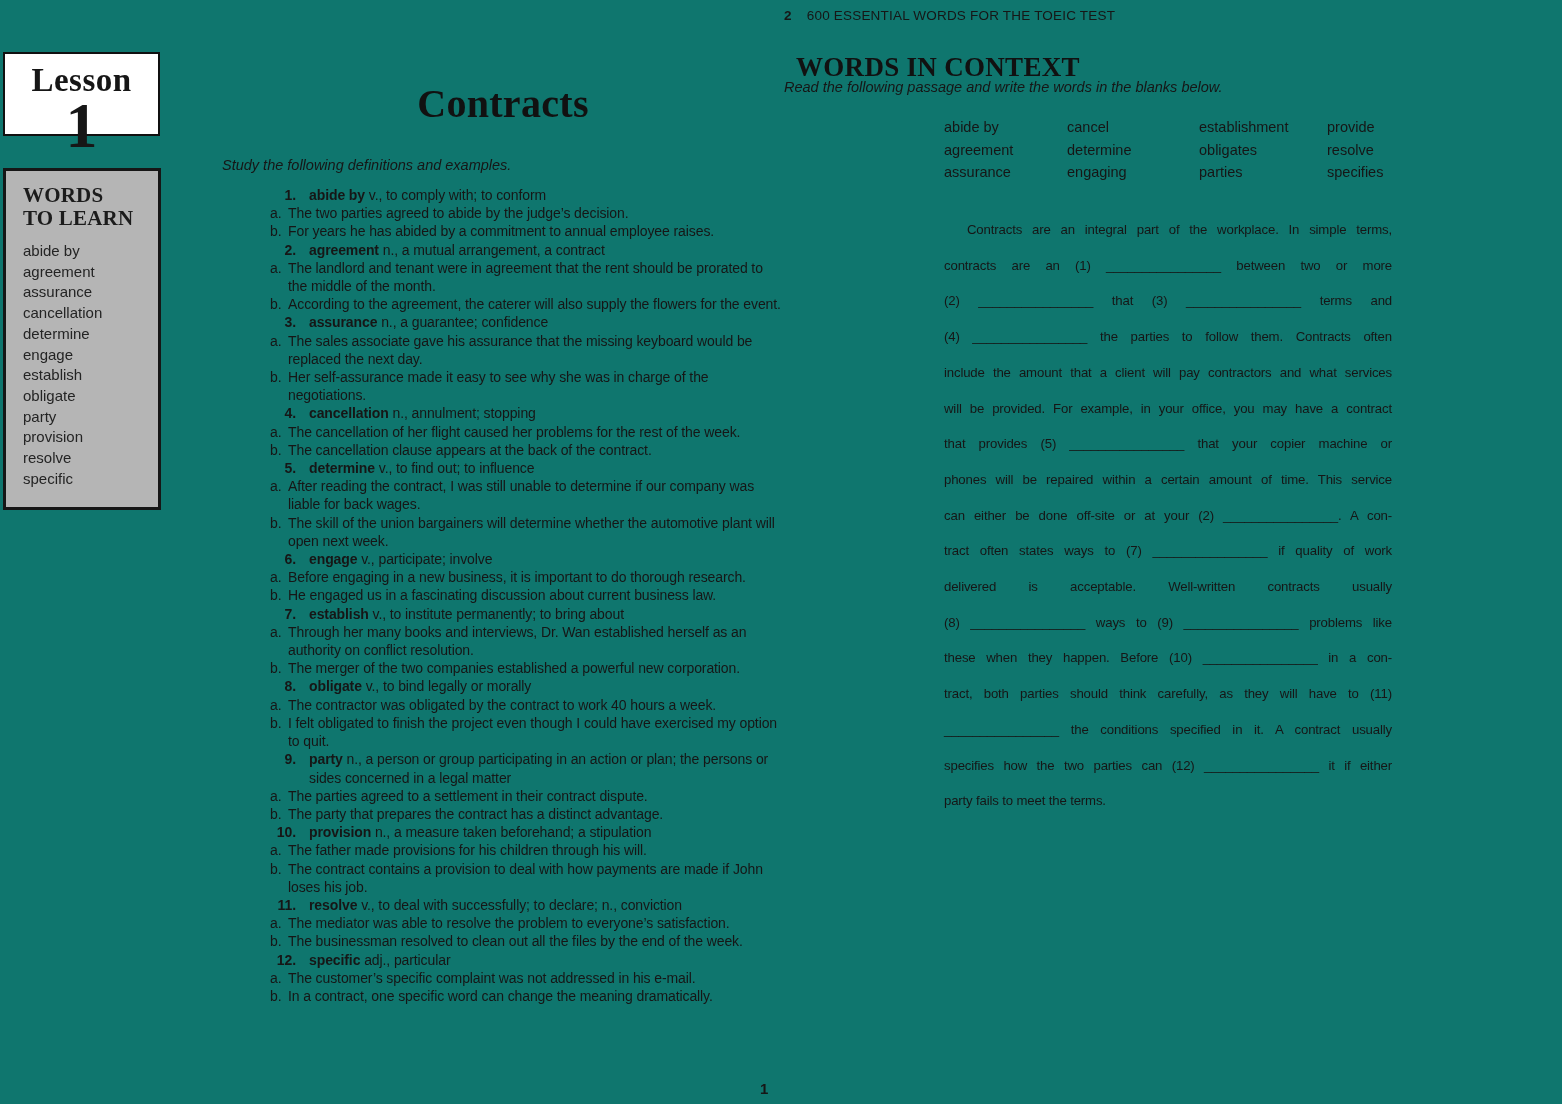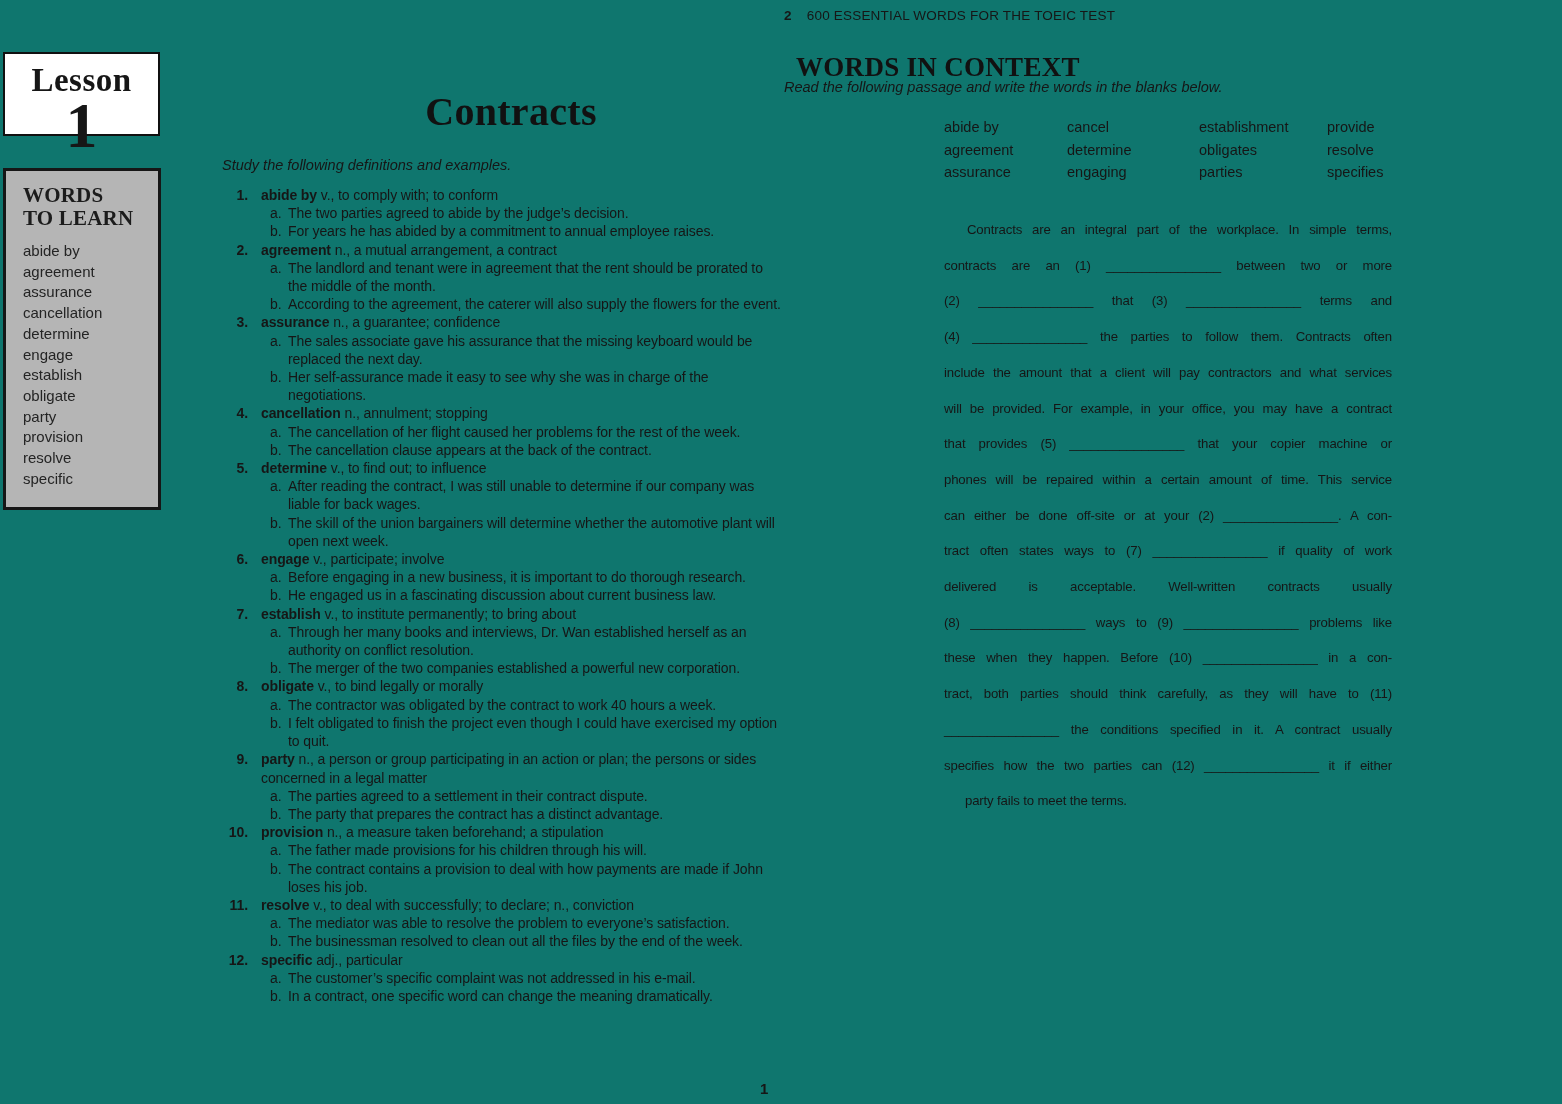--- a/index.html
+++ b/index.html
@@ -19,43 +19,43 @@
   .lesson-word{font-size:33px;line-height:36px;margin-top:8px;letter-spacing:.5px;}
   .lesson-num{font-size:64px;line-height:56px;}
   
   .wtl-box{
     position:absolute;left:3px;top:168px;width:158px;height:342px;box-sizing:border-box;
     background:#b5b5b5;border:3.5px solid #161616;padding:13px 6px 0 17px;
   }
   .wtl-title{font-family:"Liberation Serif",serif;font-weight:bold;font-size:21px;line-height:23px;color:#1c1c1c;letter-spacing:.2px;}
   .wtl-list{margin-top:11px;font-size:15px;line-height:20.7px;color:#242424;}
   
-  .lesson-title{position:absolute;left:222px;top:80px;width:562px;margin:8px;text-align:center;
+  .lesson-title{position:absolute;left:222px;top:80px;width:562px;margin:0;text-align:center;
     font-family:"Liberation Serif",serif;font-weight:bold;font-size:40px;letter-spacing:.3px;color:#111;}
   .study-note{position:absolute;left:222px;top:157px;margin:0;font-style:italic;font-size:14.5px;}
   .defs{position:absolute;left:222px;top:186px;width:562px;font-size:14px;line-height:18.2px;letter-spacing:-.1px;}
-  .def-head{padding-left:39px;text-indent:-39px;}
+  .def-head{padding-left:39px;text-indent:-39px;margin-left:48px;}
   .num{display:inline-block;width:26px;margin-right:13px;text-align:right;text-indent:0;font-weight:bold;}
   .term{font-weight:bold;}
   .example{padding-left:66px;text-indent:-18px;}
   .ex-label{display:inline-block;width:18px;text-indent:0;}
   .page-num-left{position:absolute;left:760px;top:1080px;font-weight:bold;font-size:15px;}
   
   .wic-title{position:absolute;left:784px;top:40px;margin:12px;font-family:"Liberation Serif",serif;
     font-weight:bold;font-size:27px;letter-spacing:.3px;color:#111;}
   .wic-note{position:absolute;left:784px;top:79px;margin:0;font-style:italic;font-size:14.5px;}
   .word-bank{
     position:absolute;left:944px;top:116px;width:452px;
     display:grid;grid-template-columns:123px 132px 128px auto;
     font-size:14.5px;line-height:22.5px;
   }
   .passage{position:absolute;left:944px;top:212px;width:448px;font-size:13.2px;line-height:35.7px;letter-spacing:-.15px;}
   .pline{text-align:justify;text-align-last:justify;}
   .passage div.pline:first-of-type{text-indent:23px;}
-  .passage div.pline:last-of-type{text-align-last:left;margin-left:21px;}
+  .passage div.pline:last-of-type{text-align-last:left;}
 </style>
 </head>
 <body>
 
 <div class="canvas">
 
   <header class="running-head">
     <span class="rh-num">2</span><span class="rh-title">600 ESSENTIAL WORDS FOR THE TOEIC TEST</span>
   </header>
 

